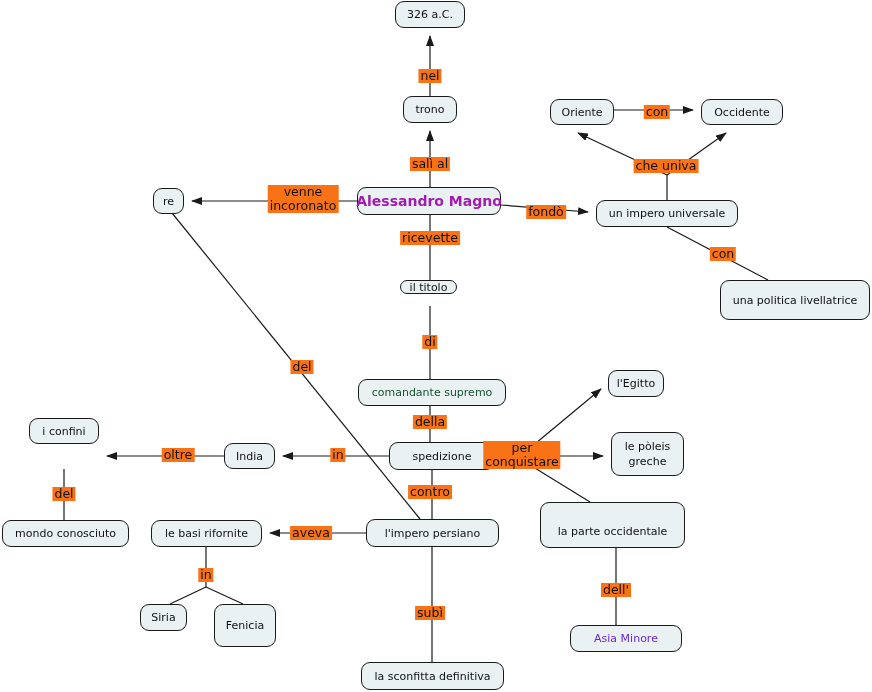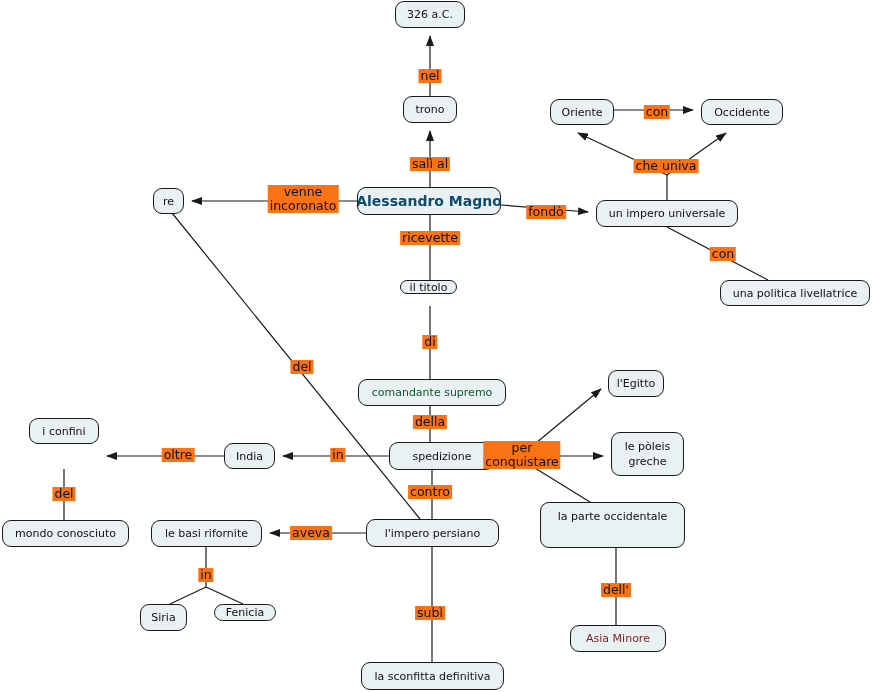--- a/index.html
+++ b/index.html
@@ -39,21 +39,21 @@
     text-align: center;
     white-space: pre;
     z-index: 3;
   }
   .node.bold {
     font-weight: bold;
     font-size: 14px;
   }
   .node.toptext {
     align-items: flex-start;
-    padding-top: 6px;
+    padding-top: 21px;
   }
   .elabel {
     position: absolute;
     color: #111111;
     font-size: 12.5px;
     line-height: 14px;
     text-align: center;
     white-space: pre;
     background: #f97316;
     padding: 0 2px;
@@ -99,42 +99,42 @@
         <path d="M530,448 L601,389" fill="none" stroke="#1a1a1a" stroke-width="1.2" marker-end="url(#arrowhead)"></path>
         <path d="M533,456 L603,456" fill="none" stroke="#1a1a1a" stroke-width="1.2" marker-end="url(#arrowhead)"></path>
         <path d="M530,465 L590,502" fill="none" stroke="#1a1a1a" stroke-width="1.2"></path>
         <path d="M616,548 L616,625" fill="none" stroke="#1a1a1a" stroke-width="1.2"></path>
       </g>
   </svg>
 
   <div id="nodes-layer">
       <div class="node" style="left: 395px; top: 1px; width: 70px; height: 27px; background: rgb(234, 241, 243); border-color: rgb(26, 26, 26); color: rgb(17, 17, 17);">326 a.C.</div>
       <div class="node" style="left: 403px; top: 96px; width: 54px; height: 27px; background: rgb(234, 241, 243); border-color: rgb(26, 26, 26); color: rgb(17, 17, 17);">trono</div>
-      <div class="node bold" style="left: 357px; top: 187px; width: 144px; height: 28px; background: rgb(234, 241, 243); border-color: rgb(26, 26, 26); color: #0c4a6e;">Alessandro Magno</div>
+      <div class="node bold" style="left: 357px; top: 187px; width: 144px; height: 28px; background: rgb(234, 241, 243); border-color: rgb(26, 26, 26); color: #a21caf;">Alessandro Magno</div>
       <div class="node" style="left: 153px; top: 188px; width: 31px; height: 26px; background: rgb(234, 241, 243); border-color: rgb(26, 26, 26); color: rgb(17, 17, 17);">re</div>
       <div class="node" style="left: 550px; top: 99px; width: 64px; height: 26px; background: rgb(234, 241, 243); border-color: rgb(26, 26, 26); color: rgb(17, 17, 17);">Oriente</div>
       <div class="node" style="left: 701px; top: 99px; width: 82px; height: 26px; background: rgb(234, 241, 243); border-color: rgb(26, 26, 26); color: rgb(17, 17, 17);">Occidente</div>
       <div class="node" style="left: 596px; top: 200px; width: 142px; height: 27px; background: rgb(234, 241, 243); border-color: rgb(26, 26, 26); color: rgb(17, 17, 17);">un impero universale</div>
-      <div class="node" style="left: 720px; top: 280px; width: 150px; height: 26px; background: rgb(234, 241, 243); border-color: rgb(26, 26, 26); color: rgb(17, 17, 17);">una politica livellatrice</div>
+      <div class="node" style="left: 720px; top: 280px; width: 150px; height: 40px; background: rgb(234, 241, 243); border-color: rgb(26, 26, 26); color: rgb(17, 17, 17);">una politica livellatrice</div>
       <div class="node" style="left: 400px; top: 280px; width: 57px; height: 14px; background: rgb(234, 241, 243); border-color: rgb(26, 26, 26); color: rgb(17, 17, 17);">il titolo</div>
       <div class="node" style="left: 358px; top: 379px; width: 148px; height: 27px; background: rgb(234, 241, 243); border-color: rgb(26, 26, 26); color: #14532d;">comandante supremo</div>
       <div class="node" style="left: 389px; top: 442px; width: 106px; height: 28px; background: rgb(234, 241, 243); border-color: rgb(26, 26, 26); color: rgb(17, 17, 17);">spedizione</div>
       <div class="node" style="left: 224px; top: 443px; width: 51px; height: 26px; background: rgb(234, 241, 243); border-color: rgb(26, 26, 26); color: rgb(17, 17, 17);">India</div>
       <div class="node" style="left: 29px; top: 418px; width: 70px; height: 26px; background: rgb(234, 241, 243); border-color: rgb(26, 26, 26); color: rgb(17, 17, 17); text-align: center;">i confini</div>
       <div class="node" style="left: 2px; top: 520px; width: 127px; height: 27px; background: rgb(234, 241, 243); border-color: rgb(26, 26, 26); color: rgb(17, 17, 17);">mondo conosciuto</div>
       <div class="node" style="left: 151px; top: 520px; width: 111px; height: 27px; background: rgb(234, 241, 243); border-color: rgb(26, 26, 26); color: rgb(17, 17, 17);">le basi rifornite</div>
       <div class="node" style="left: 140px; top: 604px; width: 47px; height: 27px; background: rgb(234, 241, 243); border-color: rgb(26, 26, 26); color: rgb(17, 17, 17);">Siria</div>
-      <div class="node" style="left: 214px; top: 604px; width: 62px; height: 17px; background: rgb(234, 241, 243); border-color: rgb(26, 26, 26); color: rgb(17, 17, 17);">Fenicia</div>
+      <div class="node" style="left: 214px; top: 604px; width: 62px; height: 43px; background: rgb(234, 241, 243); border-color: rgb(26, 26, 26); color: rgb(17, 17, 17);">Fenicia</div>
       <div class="node" style="left: 366px; top: 519px; width: 133px; height: 28px; background: rgb(234, 241, 243); border-color: rgb(26, 26, 26); color: rgb(17, 17, 17);">l'impero persiano</div>
       <div class="node" style="left: 361px; top: 662px; width: 143px; height: 28px; background: rgb(234, 241, 243); border-color: rgb(26, 26, 26); color: rgb(17, 17, 17);">la sconfitta definitiva</div>
       <div class="node" style="left: 608px; top: 370px; width: 56px; height: 27px; background: rgb(234, 241, 243); border-color: rgb(26, 26, 26); color: rgb(17, 17, 17);">l'Egitto</div>
       <div class="node" style="left: 611px; top: 432px; width: 73px; height: 44px; background: rgb(234, 241, 243); border-color: rgb(26, 26, 26); color: rgb(17, 17, 17);">le pòleis
 greche</div>
       <div class="node toptext" style="left: 540px; top: 502px; width: 145px; height: 46px; background: rgb(234, 241, 243); border-color: rgb(26, 26, 26); color: rgb(17, 17, 17);">la parte occidentale</div>
-      <div class="node" style="left: 570px; top: 625px; width: 96px; height: 27px; background: rgb(234, 241, 243); border-color: rgb(26, 26, 26); color: #7f1d1d;">Asia Minore</div>
+      <div class="node" style="left: 570px; top: 625px; width: 112px; height: 27px; background: rgb(234, 241, 243); border-color: rgb(26, 26, 26); color: #6d28d9;">Asia Minore</div>
     </div>
   <div id="labels-layer">
       <div class="elabel" style="left: 430px; top: 76px;">nel</div>
       <div class="elabel" style="left: 430px; top: 164px;">salì al</div>
       <div class="elabel" style="left: 303px; top: 199px;">venne
 incoronato</div>
       <div class="elabel" style="left: 546px; top: 212px;">fondò</div>
       <div class="elabel" style="left: 657px; top: 112px;">con</div>
       <div class="elabel" style="left: 666px; top: 166px;">che univa</div>
       <div class="elabel" style="left: 723px; top: 254px;">con</div>

